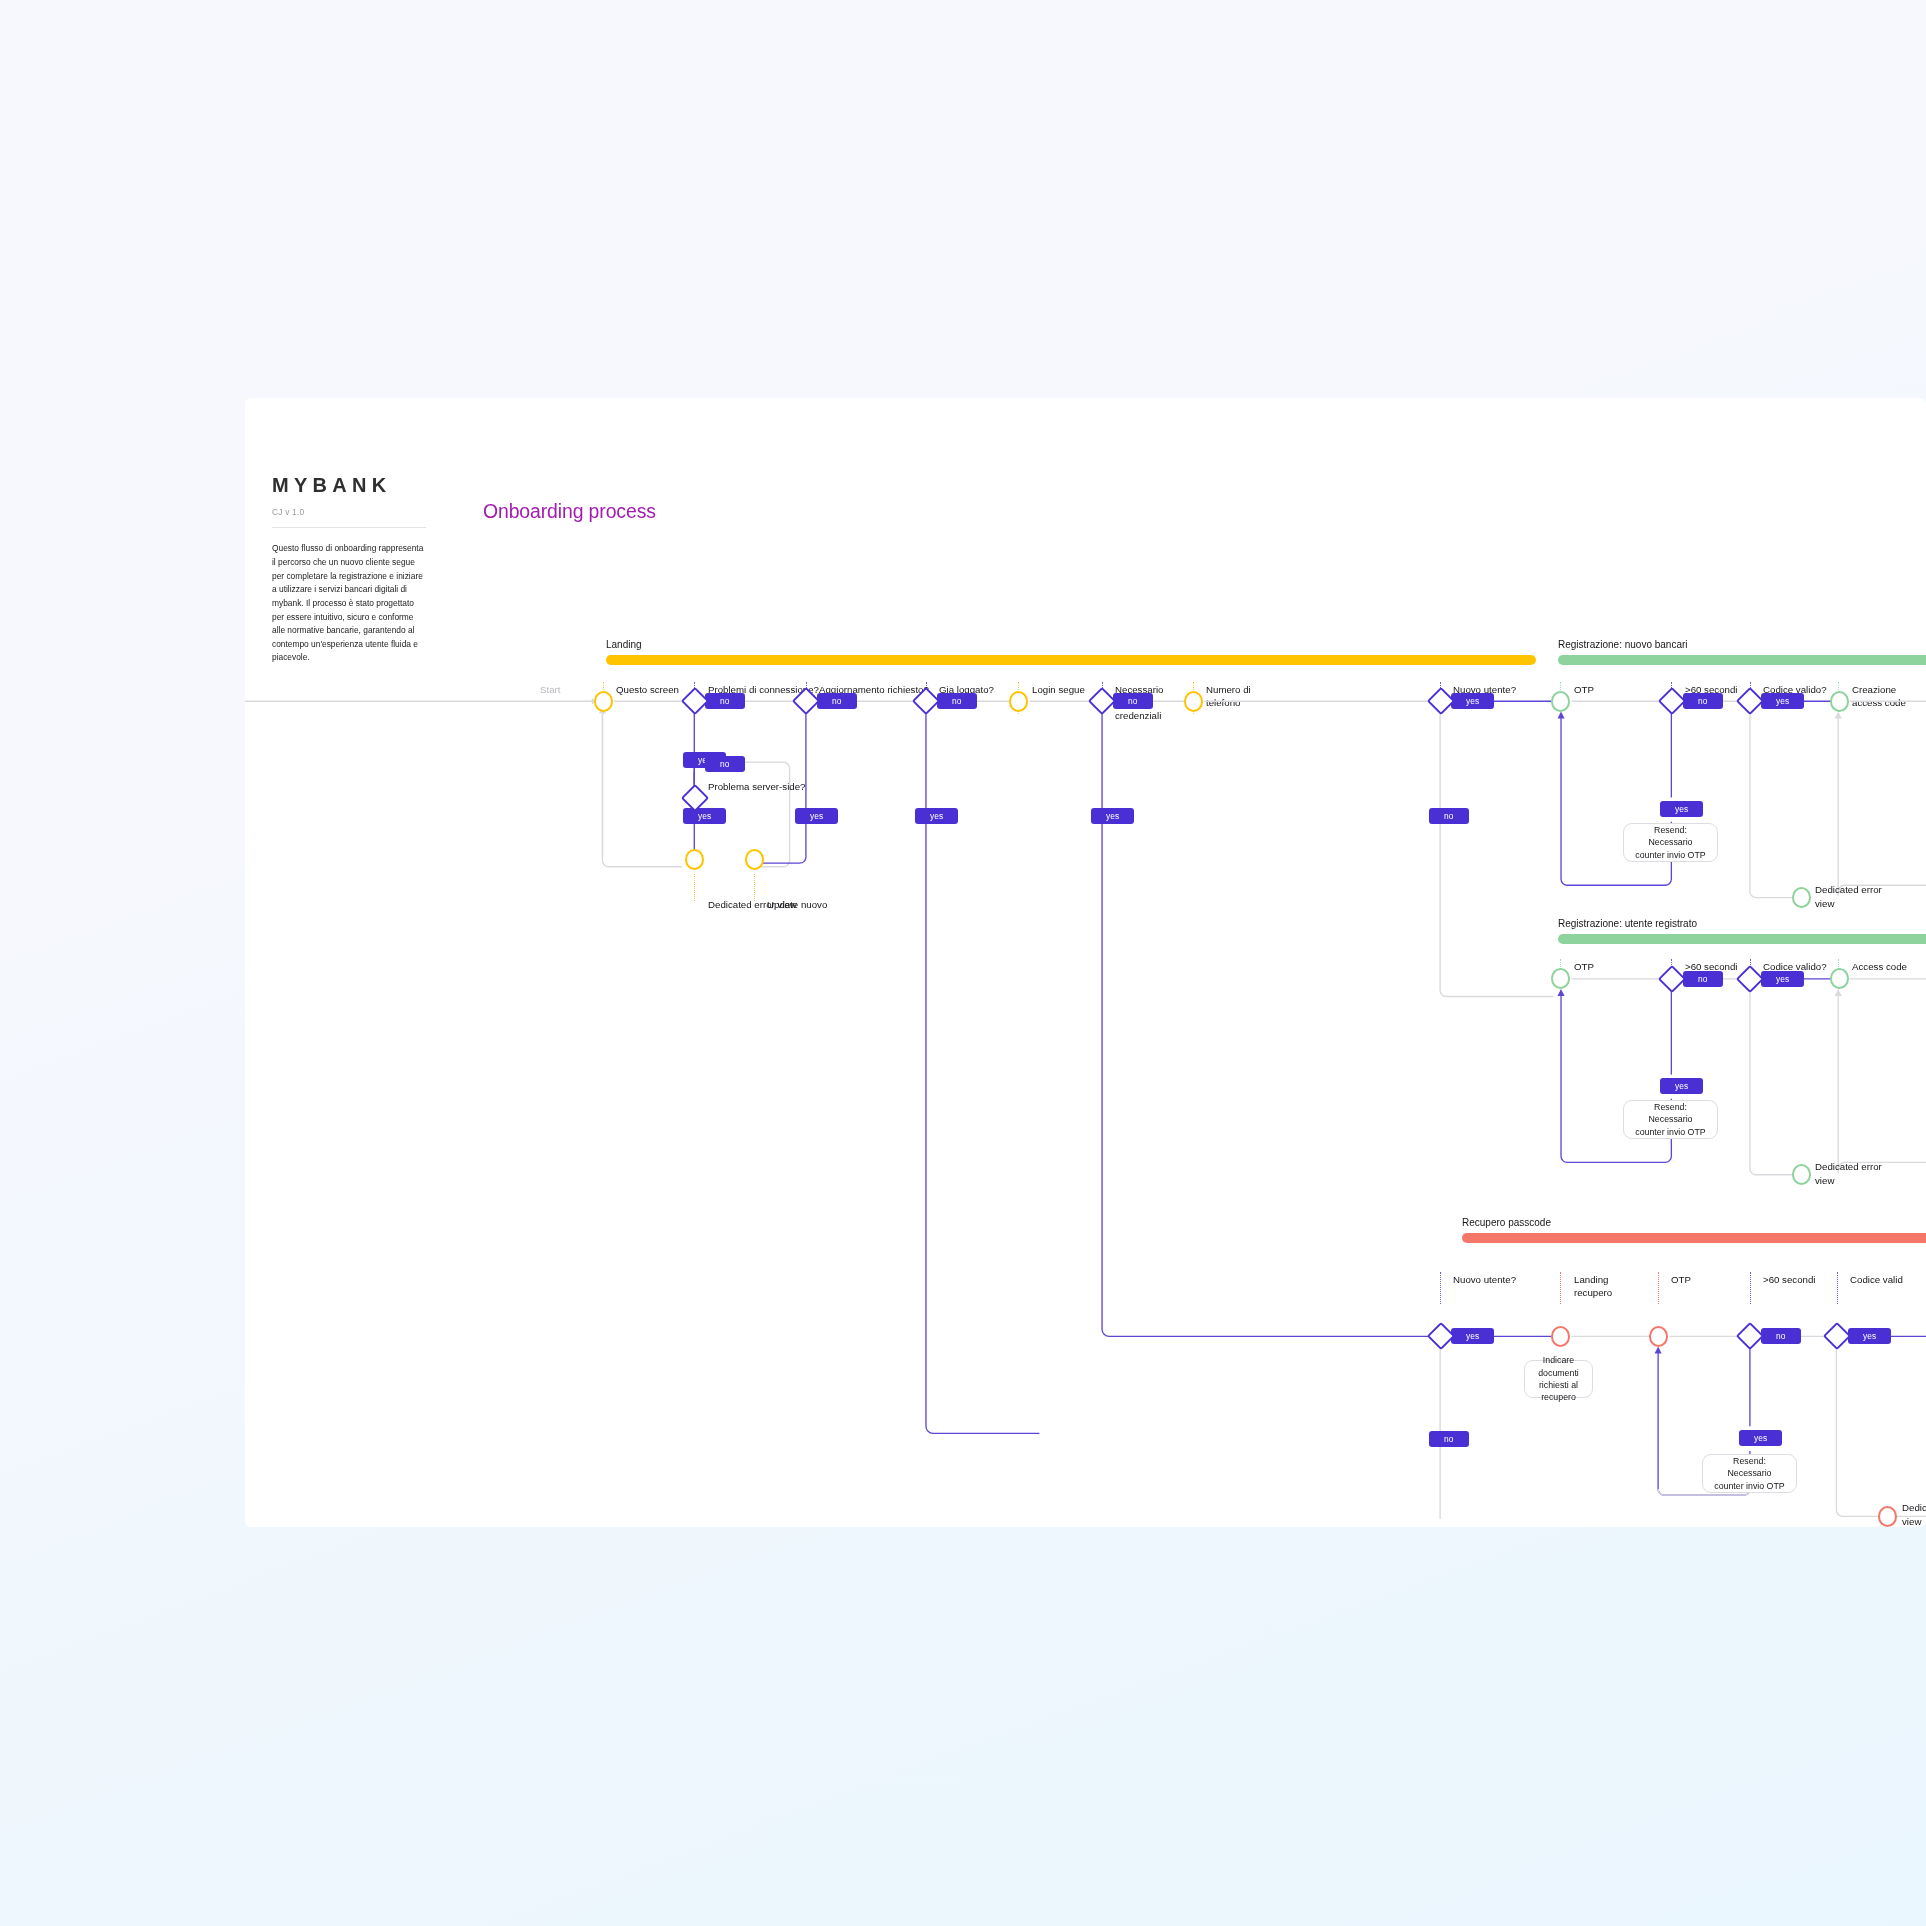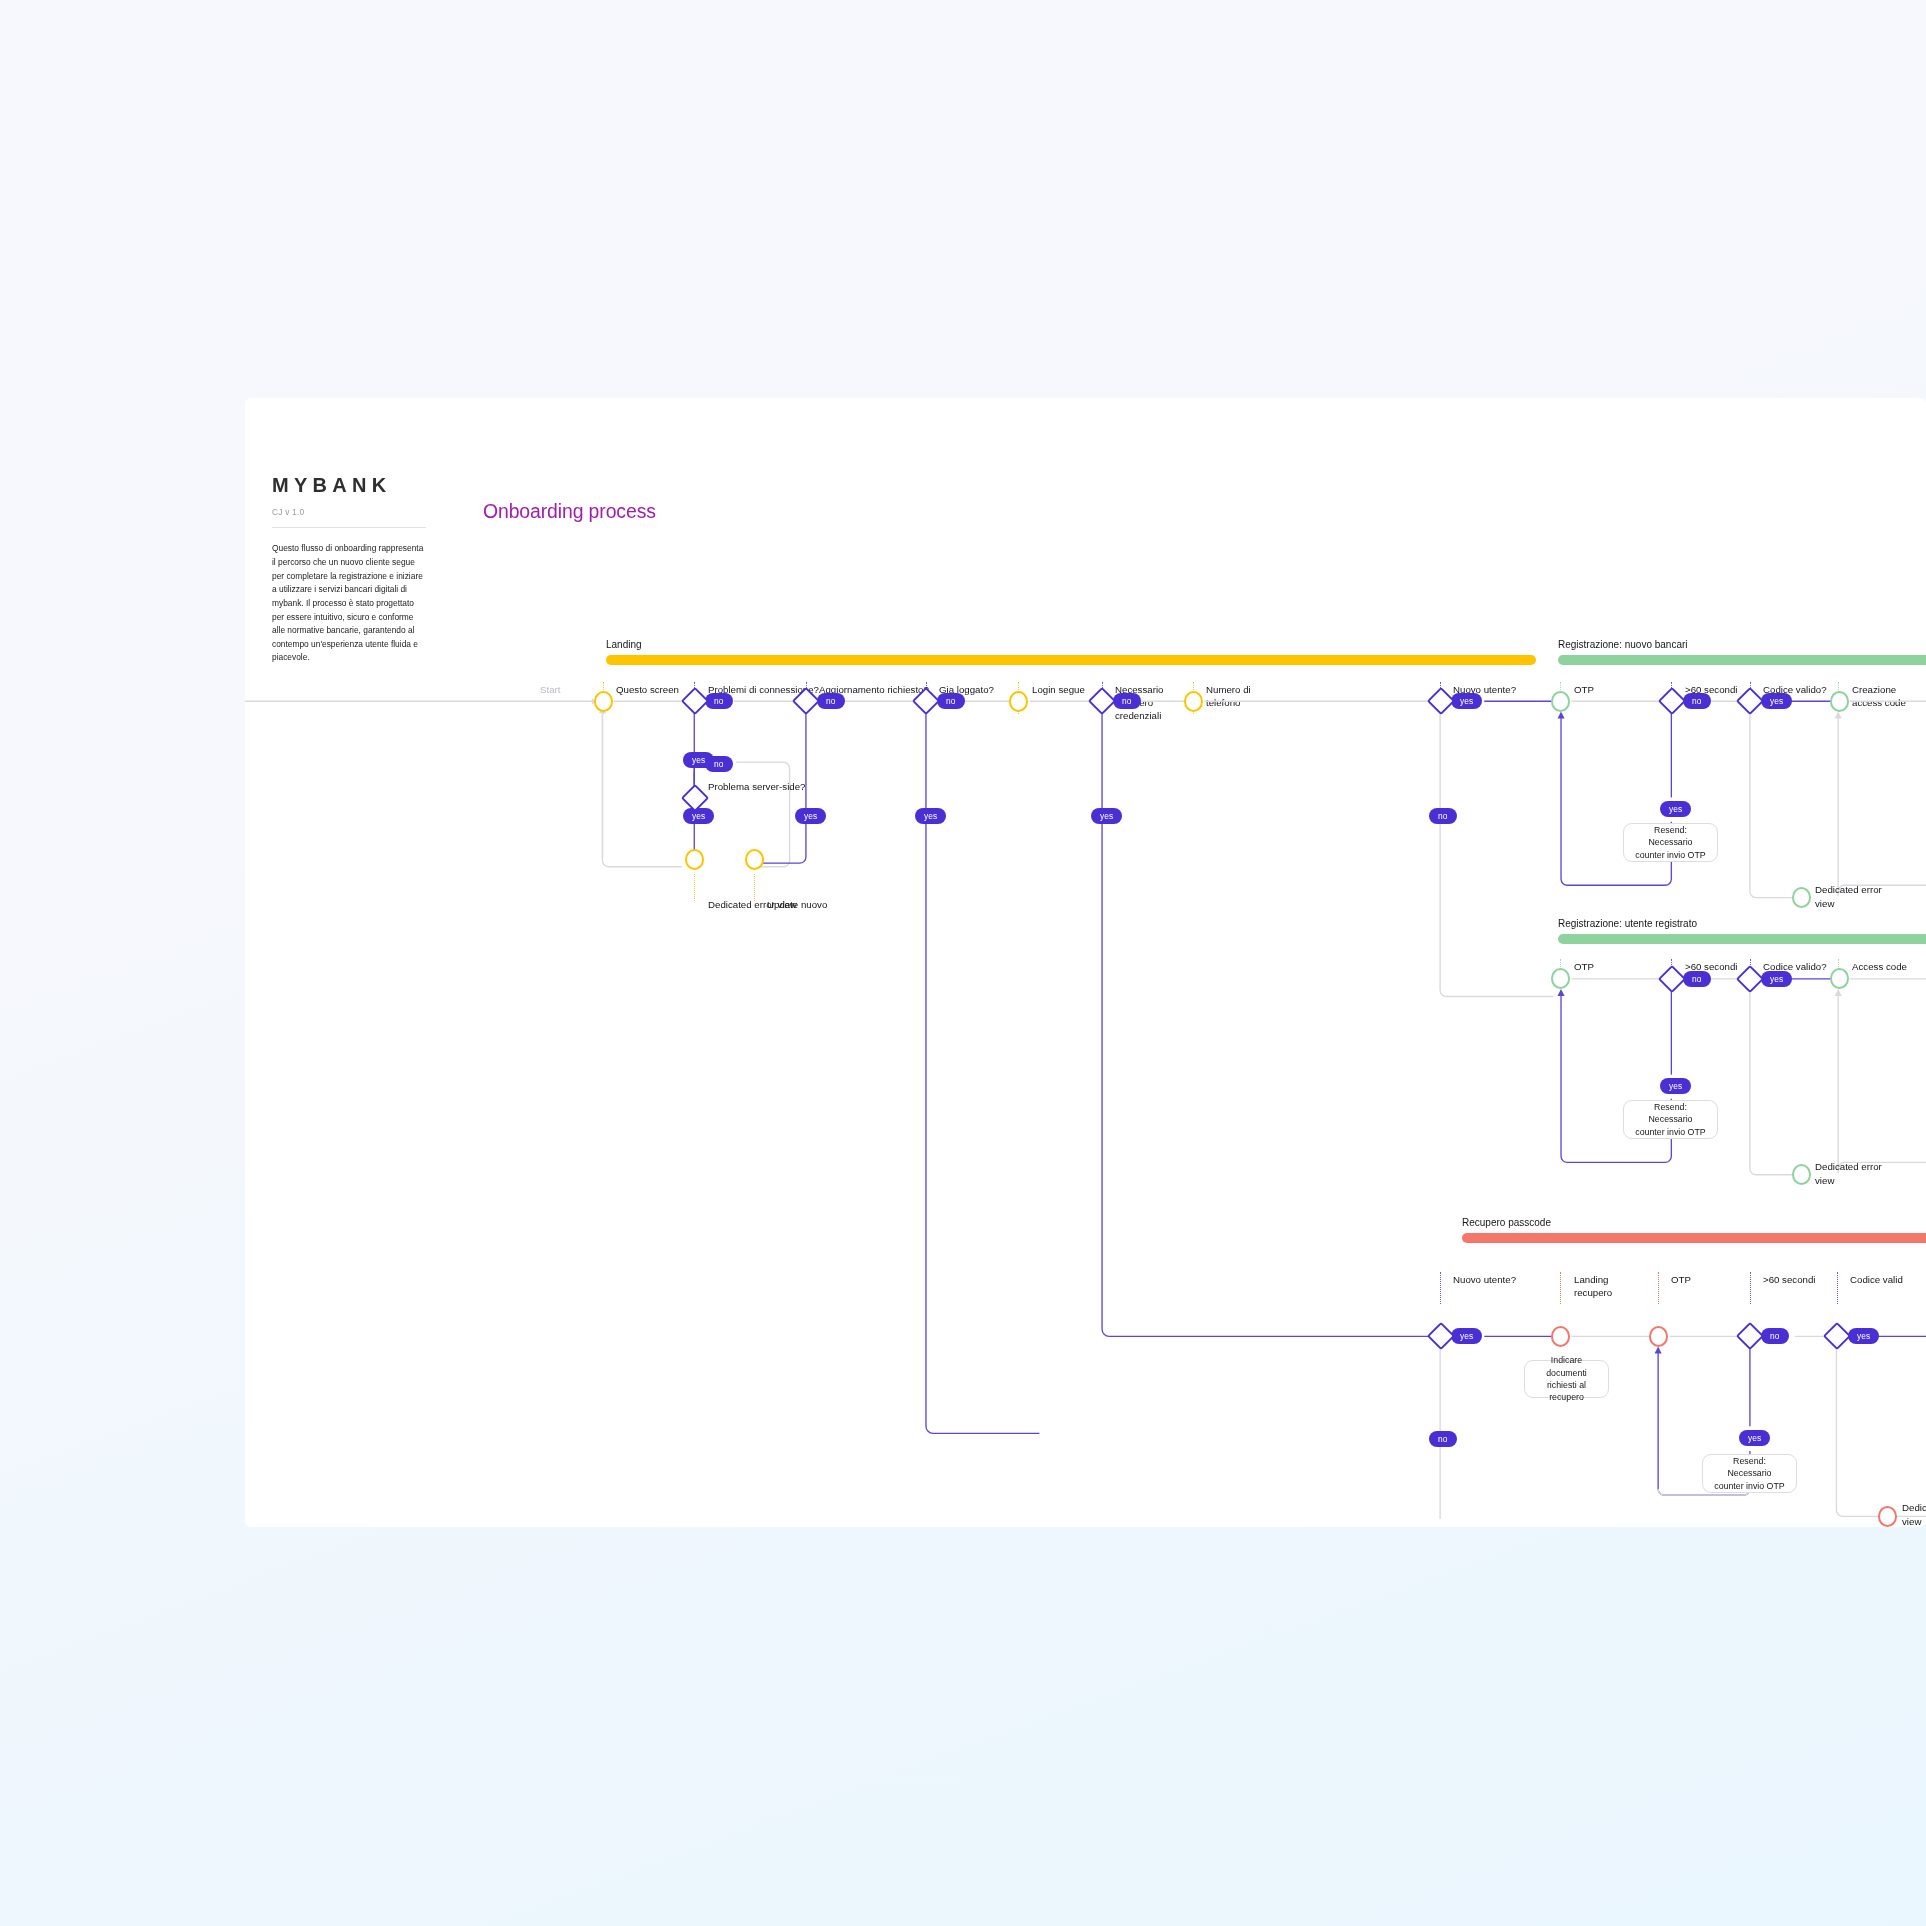--- a/index.html
+++ b/index.html
@@ -51,23 +51,23 @@
 
   
   .node{position:absolute;box-sizing:border-box;}
   .circ{width:19.4px;height:21px;border-radius:50%;border:2.2px solid #ffc400;background:#fff;}
   .circ.green{border-color:#8ed39d;}
   .circ.red{border-color:#f4776a;}
   .dia{width:20px;height:20px;border:2.2px solid #4a2fd4;background:#fff;transform:rotate(45deg);border-radius:2.2px;}
 
   
   .pill{
-    position:absolute;background:#4a2fd4;color:#fff;border-radius:8px;
+    position:absolute;background:#4a2fd4;color:#fff;border-radius:3px;
     font-size:8.4px;display:flex;align-items:center;justify-content:center;
-    height:16px;min-width:27px;padding:0 9px;box-sizing:border-box;letter-spacing:0.1px;
+    height:16px;min-width:27px;padding:0 15px;box-sizing:border-box;letter-spacing:0.1px;
   }
 
   
   .note{
     position:absolute;border:0.9px solid #dcdce2;border-radius:8.8px;background:#fff;
     font-size:8.8px;line-height:1.42;color:#17171a;padding:8.8px 9.7px;box-sizing:border-box;
     display:flex;align-items:center;justify-content:center;text-align:center;white-space:pre-line;
   }
   svg.edge{position:absolute;overflow:visible;pointer-events:none;}
   .stroke-g{fill:none;stroke:#d9d9de;stroke-width:3;}
@@ -320,21 +320,21 @@
     <div class="pill" style="left:1603px;top:930px;">yes</div>
     <div class="pill" style="left:1184px;top:1033px;">no</div>
     <div class="pill" style="left:1494px;top:1032px;">yes</div>
 
     <div class="node dia" style="left:1186px;top:928px;"></div>
     <div class="node circ red" style="left:1306px;top:928px;"></div>
     <div class="node circ red" style="left:1404px;top:928px;"></div>
     <div class="node dia" style="left:1495px;top:928px;"></div>
     <div class="node dia" style="left:1582px;top:928px;"></div>
 
-    <div class="note" style="left:1279px;top:962px;width:85px;height:38px;">Indicare documenti
+    <div class="note" style="left:1279px;top:962px;width:69px;height:38px;">Indicare documenti
 richiesti al recupero</div>
     <div class="note" style="left:1457px;top:1056px;width:95px;height:39px;">Resend: Necessario
 counter invio OTP</div>
 
     <div class="node circ red" style="left:1633px;top:1108px;"></div>
     <div class="lbl" style="left:1657px;top:1103px;width:62px;white-space:pre-line;line-height:1.4;">Dedicated
 view</div>
 
   </div>
 </div>

